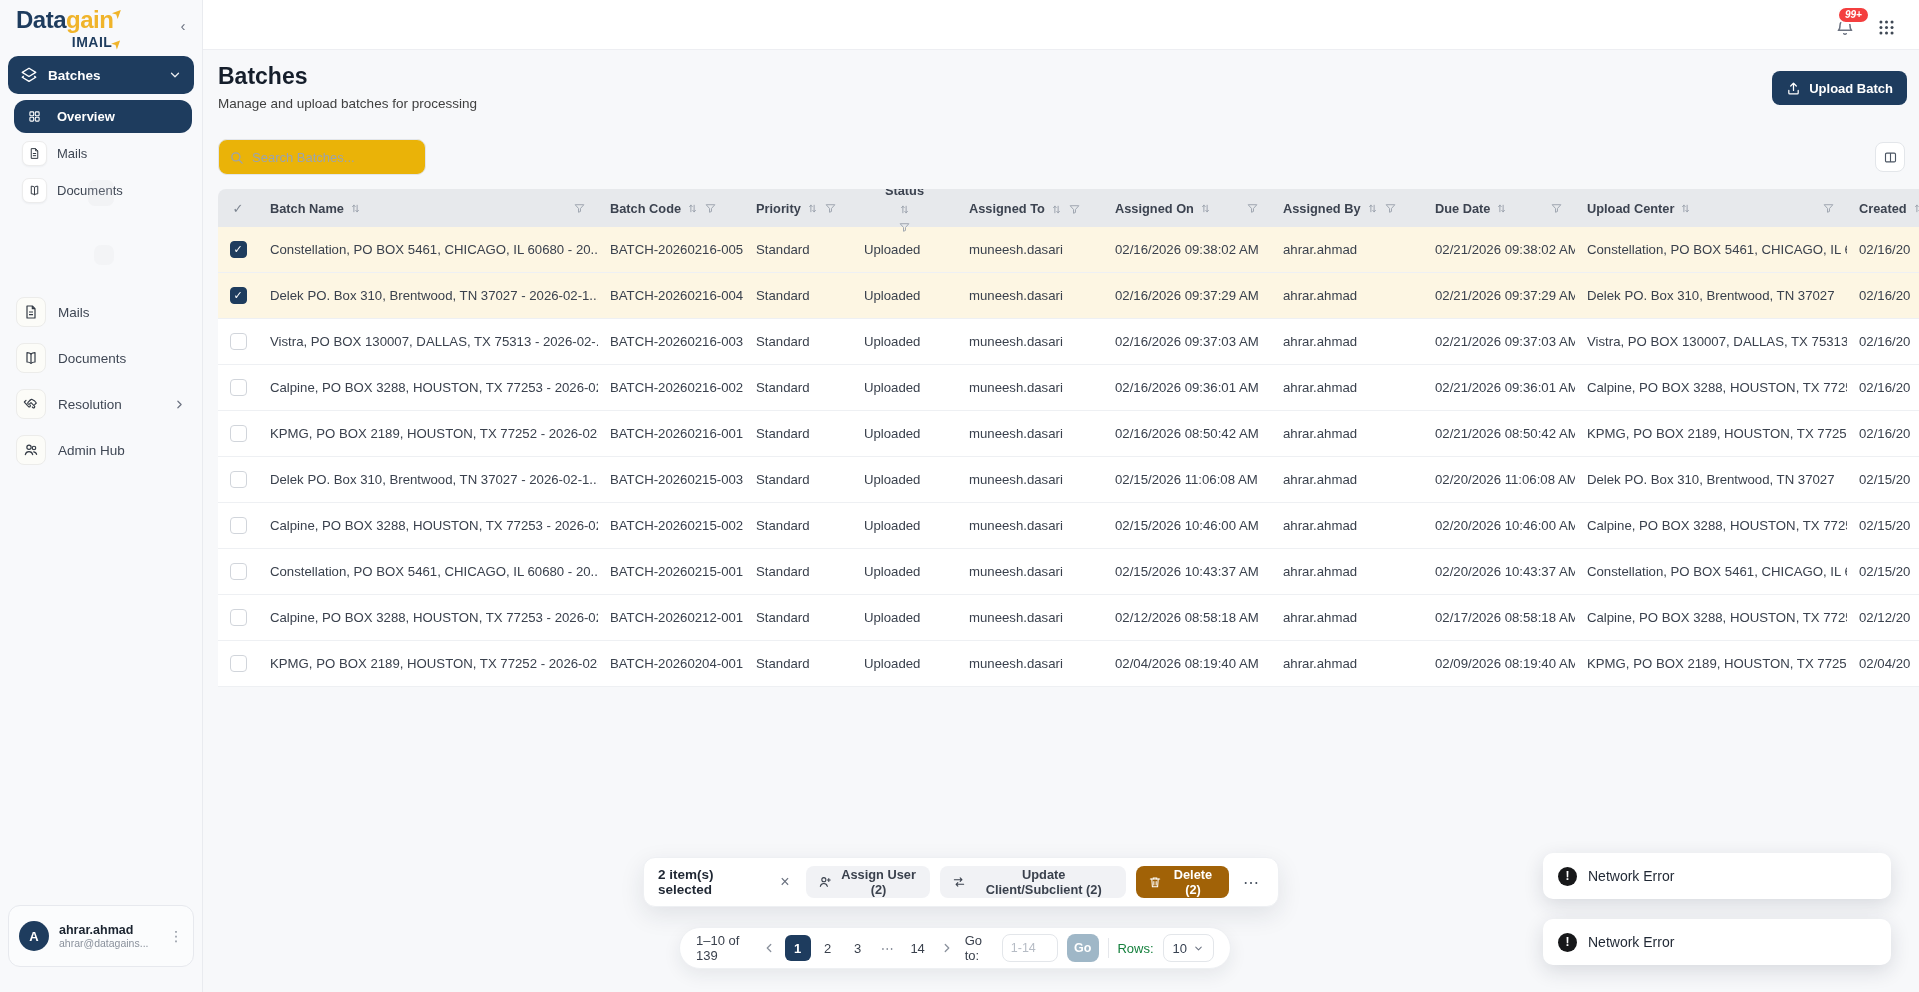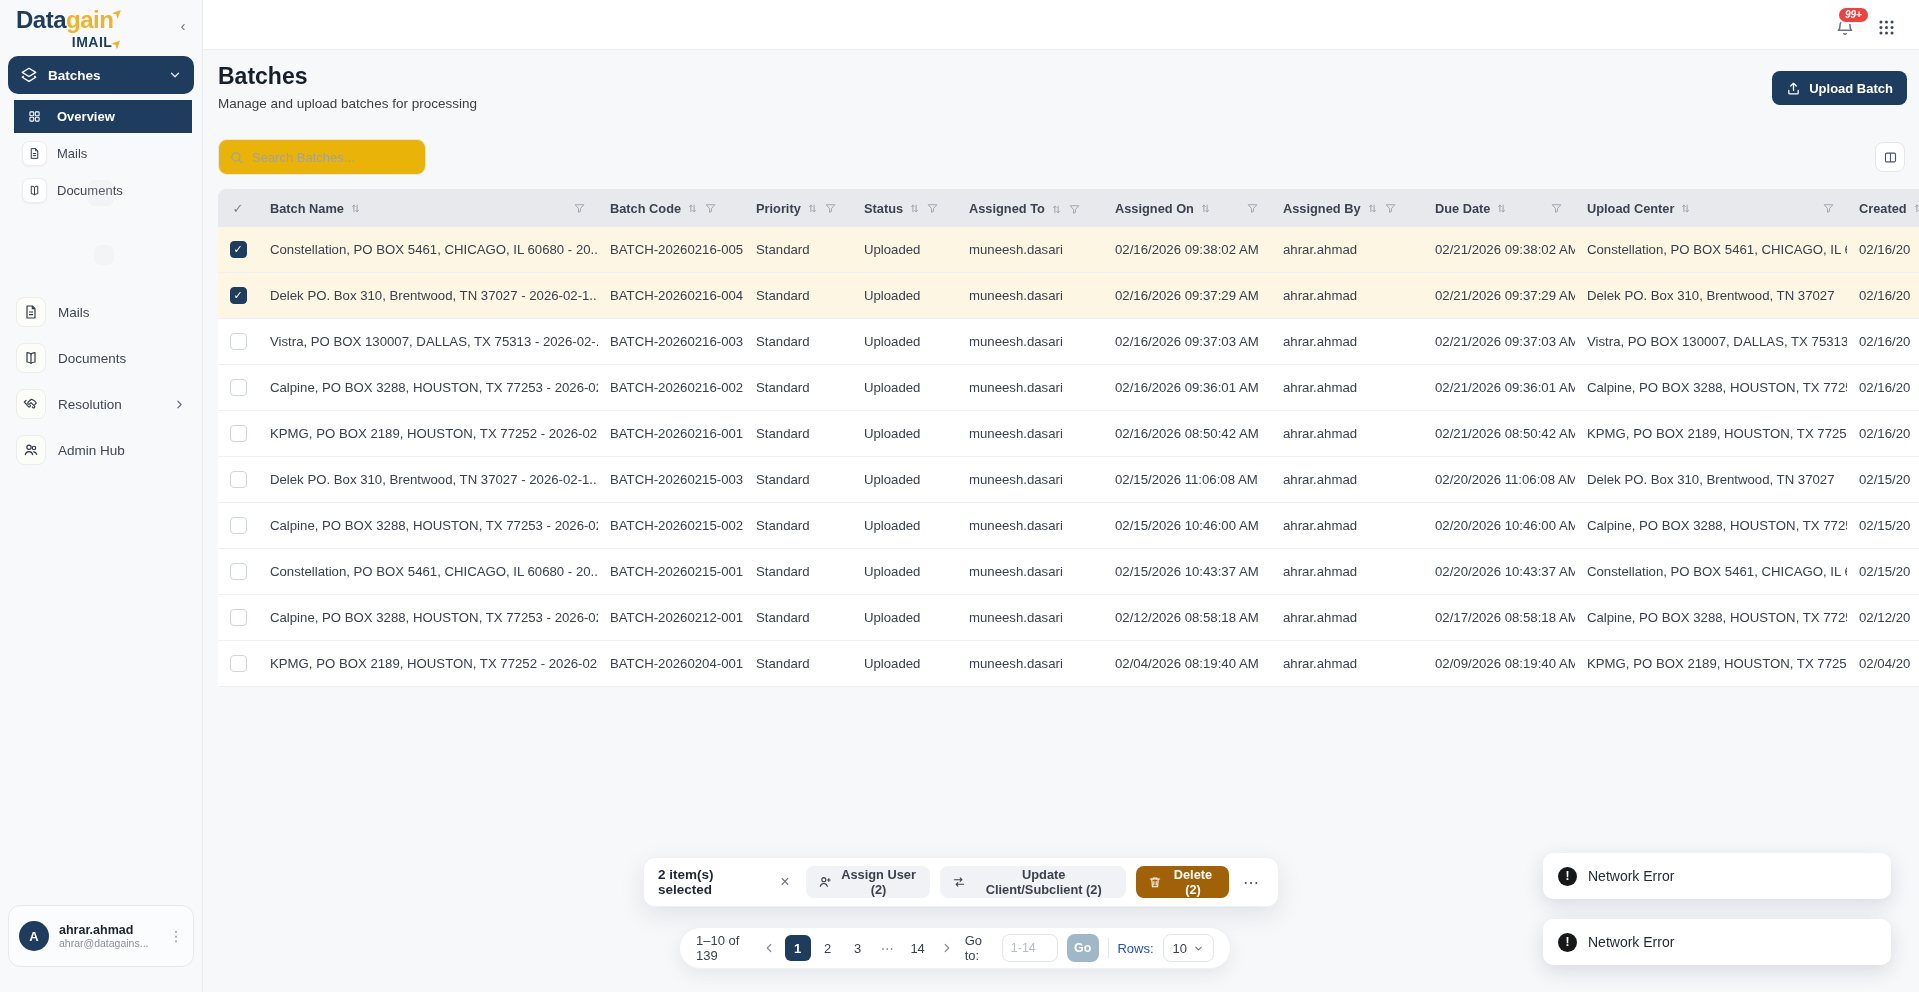--- a/index.html
+++ b/index.html
@@ -19,21 +19,21 @@
   .collapse-btn { position:absolute; left:172px; top:14px; width:22px; height:22px;
     color:#6b7280; font-size:15px; display:flex; align-items:center; justify-content:center; cursor:pointer; }
 
   .nav-primary { position:absolute; left:8px; right:8px; top:56px; height:38px;
     background:#1e3c5e; border-radius:10px; display:flex; align-items:center; padding:0 12px; gap:10px;
     color:#fff; font-size:13.5px; font-weight:700; cursor:pointer; }
   .nav-primary .icon { width:18px; height:18px; }
   .nav-primary .chev { margin-left:auto; width:14px; height:14px; opacity:.9; }
 
   .submenu { position:absolute; left:14px; right:10px; top:100px; }
-  .subitem { height:33px; margin-bottom:4px; border-radius:0; display:flex; align-items:center;
+  .subitem { height:33px; margin-bottom:4px; border-radius:12px; display:flex; align-items:center;
     gap:10px; padding:0 8px; font-size:13px; color:#3f4754; cursor:pointer; }
   .subitem .tile { width:25px; height:25px; border-radius:7px; background:#fff; border:1px solid #ececec;
     box-shadow:0 1px 2px rgba(20,30,50,.05); display:flex; align-items:center; justify-content:center; color:#2f3640; }
   .subitem .tile svg { width:13px; height:13px; }
   .subitem.active { background:#1e3c5e; color:#fff; font-weight:600; }
   .subitem.active .tile { background:transparent; border-color:transparent; box-shadow:none; color:#fff; }
 
   .ghost-tile { position:absolute; border-radius:7px; background:#d7dade; }
   .ghost-1 { left:88px; top:180px; width:26px; height:26px; opacity:.18; }
   .ghost-2 { left:94px; top:245px; width:20px; height:20px; opacity:.14; }
@@ -92,21 +92,21 @@
   .thead { display:flex; height:38px; background:#e7e9ec; border-radius:8px 0 0 0; align-items:center; }
   .th { display:flex; align-items:center; gap:5px; padding:0 12px; font-size:12.8px; font-weight:700;
     color:#3c4350; white-space:nowrap; overflow:hidden; flex:0 0 auto; cursor:pointer; }
   .th .sort { width:13px; height:13px; color:#9aa1ac; flex:0 0 auto; }
   .th .funnel { width:13px; height:13px; color:#9aa1ac; flex:0 0 auto; }
   .th .funnel.push { margin-left:auto; }
   .tr { display:flex; height:46px; align-items:center; background:#fff; border-bottom:1px solid #eef0f3; cursor:pointer; }
   .tr.selected { background:#fdf6e3; }
   .td { padding:0 12px; font-size:13.2px; color:#3a414d; white-space:nowrap; overflow:hidden; flex:0 0 auto; }
   .c-sel { width:40px; display:flex; justify-content:center; padding:0; }
-  .c-name{ width:340px; } .c-code{ width:146px; } .c-pri{ width:108px; } .c-status{ width:105px; }
+  .c-name{ width:340px; } .c-code{ width:146px; } .c-pri{ width:108px; } .c-status{ width:105px;flex-direction:column; }
   .c-ato{ width:146px;align-items:flex-end; } .c-aon{ width:168px; } .c-aby{ width:152px; } .c-due{ width:152px; }
   .c-uc{ width:272px; } .c-created{ width:120px; }
   .hdr-check { color:#7c8490; font-size:13px; font-weight:400; }
   .cb { width:17px; height:17px; border:1.5px solid #d1d5db; border-radius:4px; background:#fff;
     display:flex; align-items:center; justify-content:center; font-size:11px; color:transparent; cursor:pointer; }
   .cb.checked { background:#1e3c5e; border-color:#1e3c5e; color:#fff; }
 
   
   .sel-toolbar { position:absolute; left:440px; top:807px; width:636px; height:50px; background:#fff;
     border:1px solid #eef0f3; border-radius:12px; box-shadow:0 8px 24px rgba(25,35,55,.10);
@@ -129,21 +129,21 @@
     font-size:13px; color:#3a414d; cursor:pointer; padding:0 4px; }
   .pg.active { background:#1e3c5e; color:#fff; font-weight:700; }
   .pg.ellipsis { cursor:default; color:#6b7280; letter-spacing:1px; }
   .goto-label { font-size:13px; color:#3a414d; margin-left:2px; }
   .goto-input { width:56px; height:28px; border:1px solid #e3e6ea; border-radius:8px; padding:0 8px;
     font-size:12.5px; color:#374151; font-family:inherit; outline:none; }
   .goto-input::placeholder { color:#b6bcc5; }
   .go-btn { width:40px; height:28px; border:none; border-radius:8px; background:#9fb7c7; color:#fff;
     font-size:12.5px; font-weight:700; cursor:pointer; font-family:inherit; }
   .pager-div { width:1px; height:20px; background:#e5e7eb; }
-  .rows-label { font-size:13px; color:#1d4ed8;text-align:right; }
+  .rows-label { font-size:13px; color:#15803d;text-align:right; }
   .rows-select { height:28px; border:1px solid #e3e6ea; border-radius:8px; background:#fff; display:flex;
     align-items:center; gap:6px; padding:0 9px; font-size:13px; color:#374151; cursor:pointer; }
   .rows-select svg { width:11px; height:11px; color:#6b7280; }
 
   
   .toast-stack { position:absolute; left:1340px; top:803px; width:348px; z-index:7; }
   .toast { height:46px; background:#fff; border-radius:10px; box-shadow:0 6px 20px rgba(25,35,55,.14);
     display:flex; align-items:center; gap:11px; padding:0 15px; margin-bottom:20px; cursor:pointer; }
   .toast-icon { width:19px; height:19px; border-radius:50%; background:#17181a; color:#fff; font-size:12px;
     font-weight:700; display:flex; align-items:center; justify-content:center; flex:0 0 auto; }

